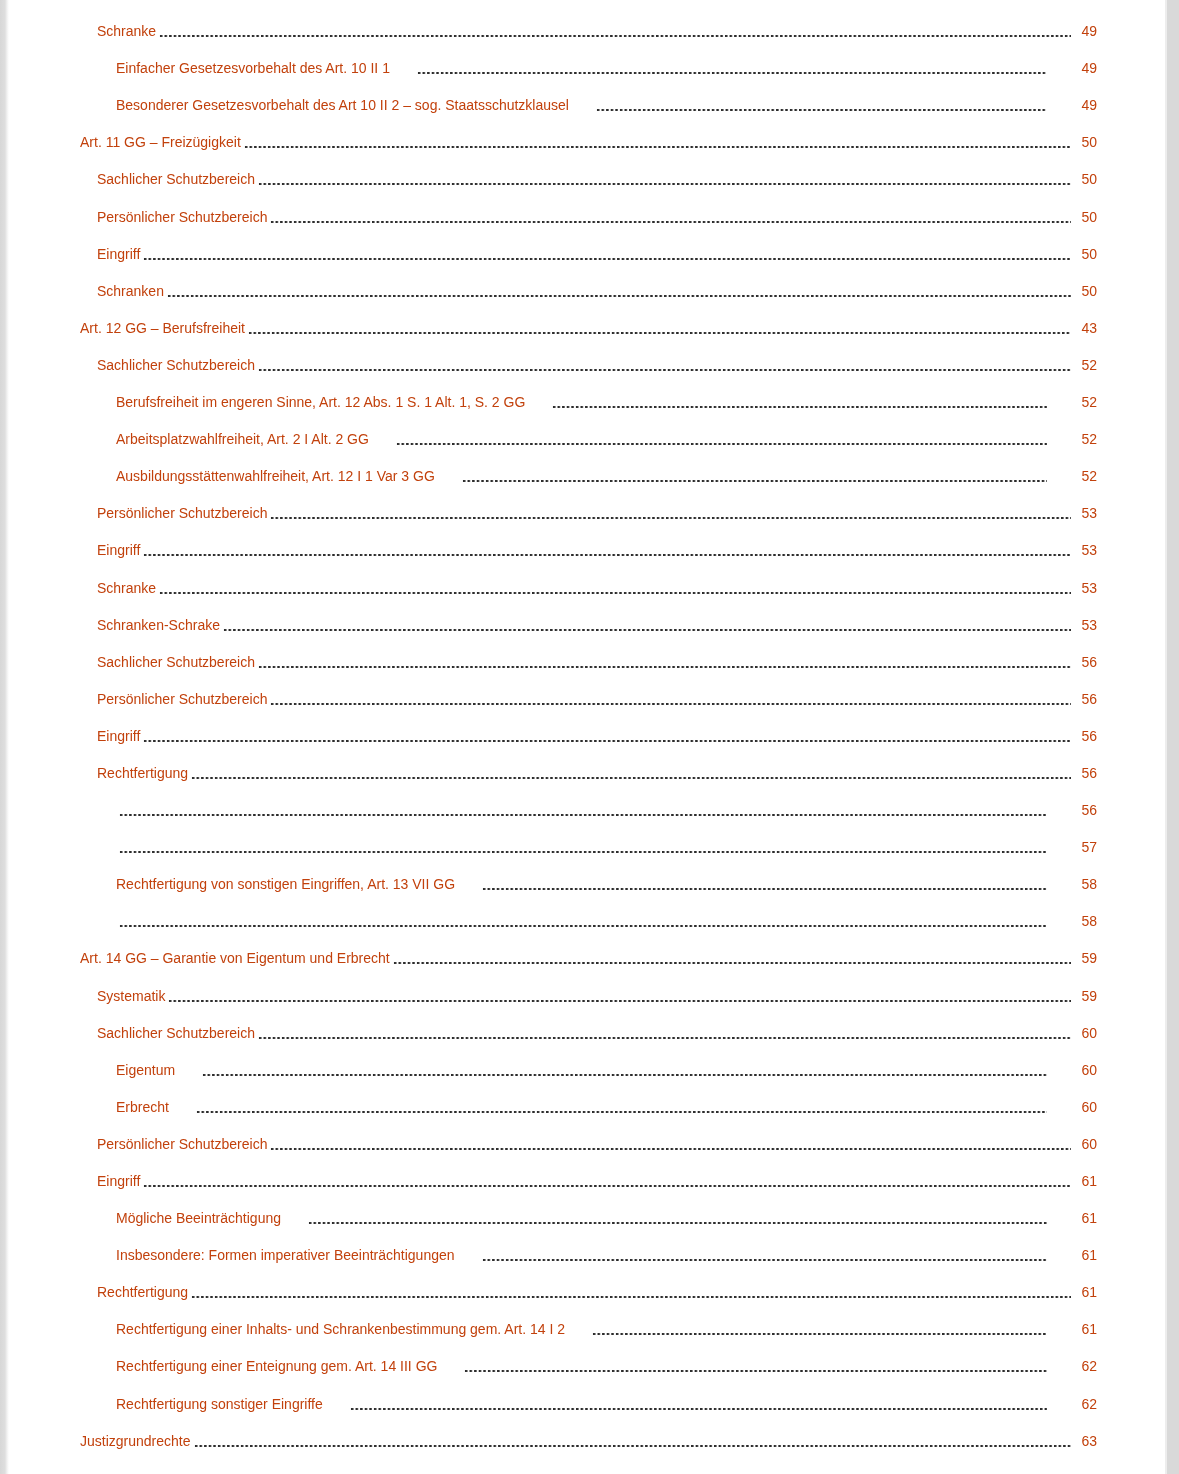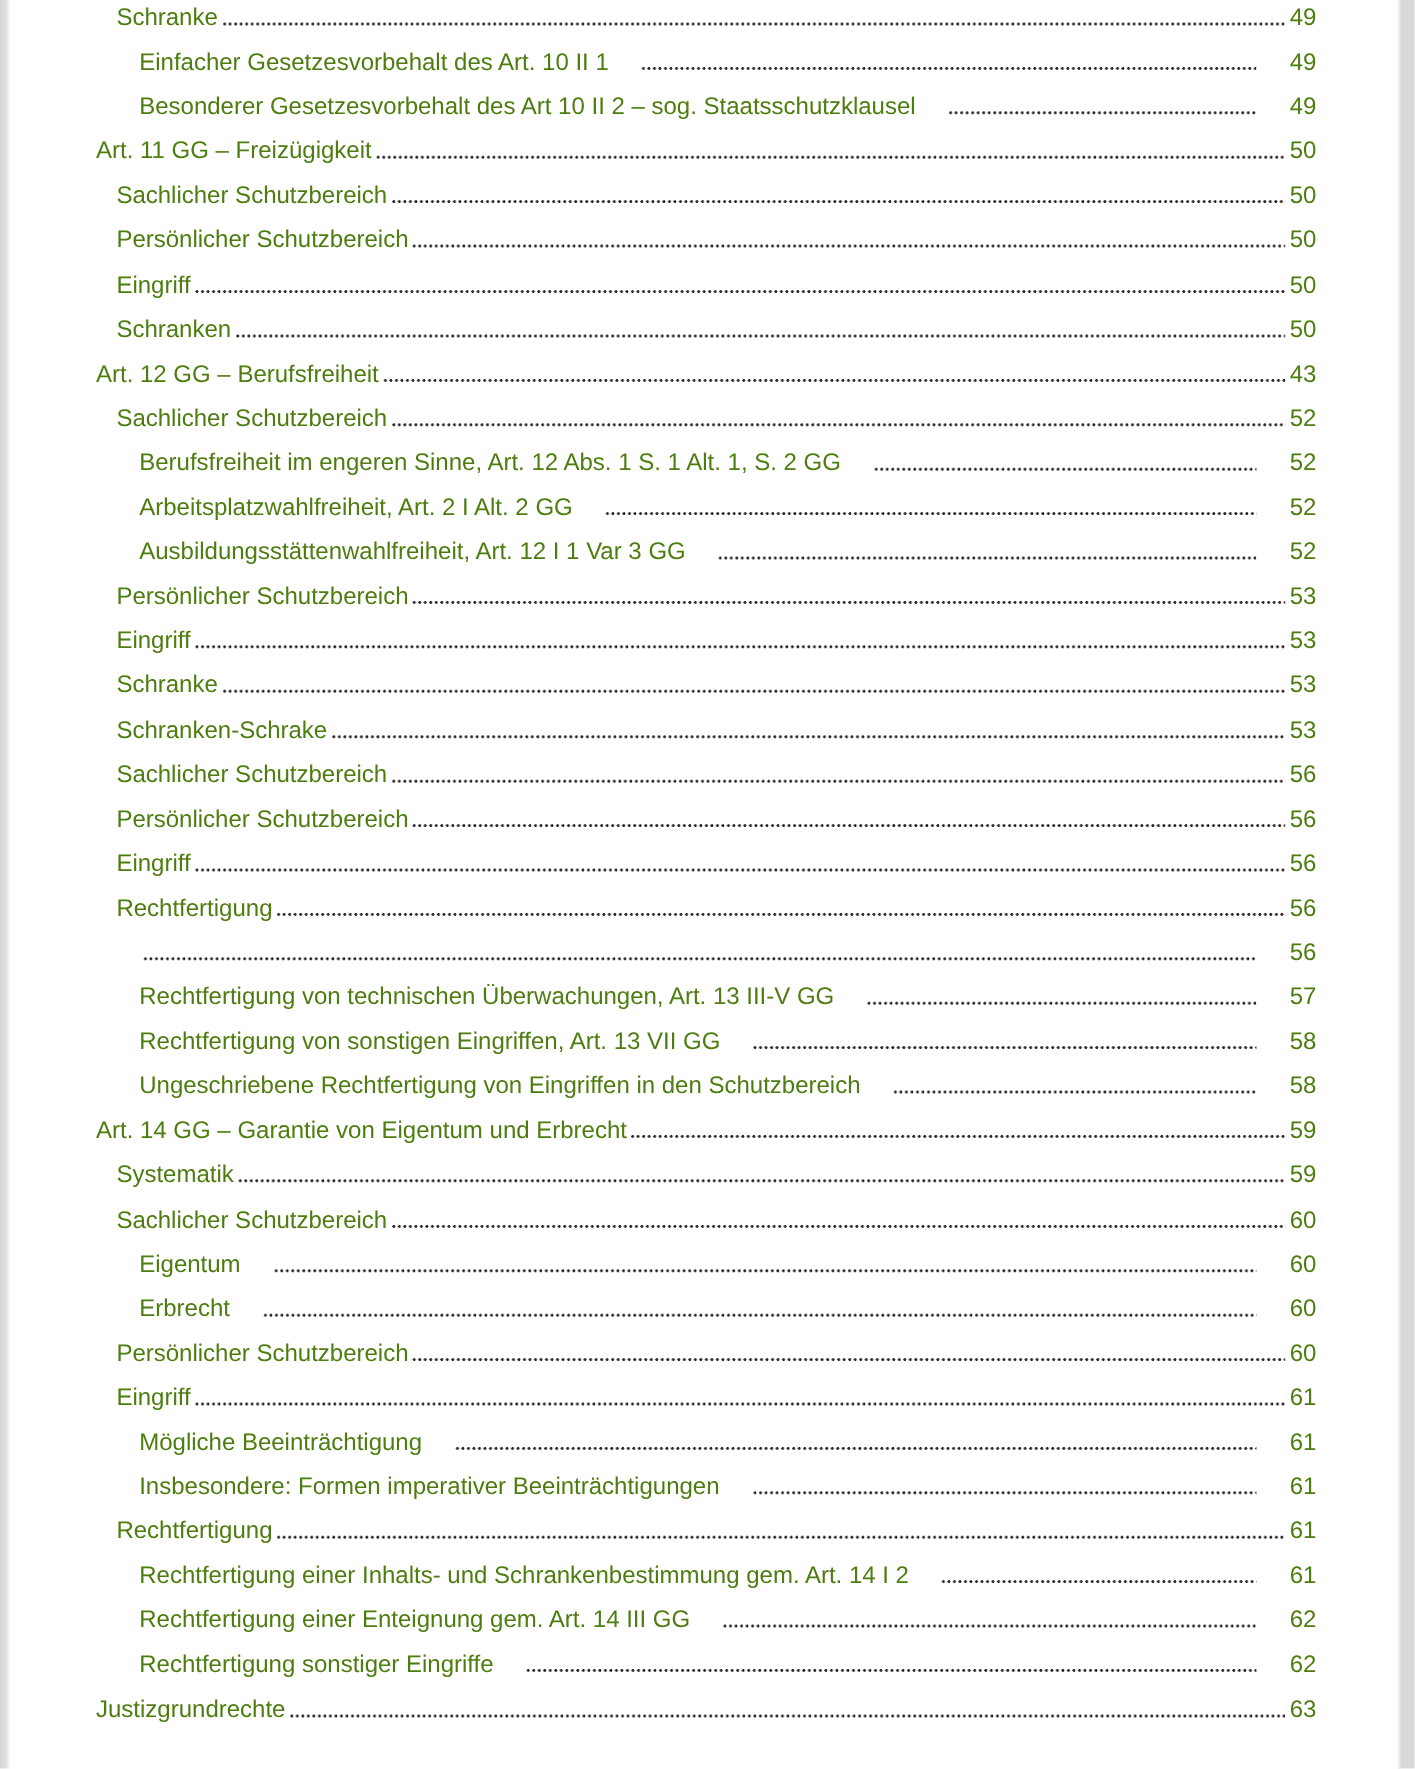--- a/index.html
+++ b/index.html
@@ -32,25 +32,25 @@
   }
   .toc {
     position: absolute;
     left: 0; top: 0;
     width: 100%;
     box-sizing: border-box;
     padding: 5px 82px 0 80px;
   }
   .toc-row {
     display: flex;
-    align-items: flex-start;
+    align-items: flex-end;
     height: 37.1px;
-    font-size: 20px;
+    font-size: 14px;
     line-height: 21px;
-    color: #4d7c0f;
+    color: #c2410c;
   }
   .lvl1 { padding-left: 17px; }
   .lvl2 { padding-left: 36px; gap: 24px; }
   .toc-label {
     white-space: nowrap;
     flex: 0 0 auto;
   }
   .dot-leader {
     flex: 1 1 auto;
     height: 21px;
@@ -199,33 +199,31 @@
     <span class="dot-leader"></span>
     <span class="toc-page">56</span>
   </div>
 
   <div class="toc-row lvl2">
     <span class="dot-leader"></span>
     <span class="toc-page">56</span>
   </div>
 
   <div class="toc-row lvl2">
-    <span class="toc-label">Rechtfertigung von technischen Überwachungen, Art. 13 III-V GG</span>
     <span class="dot-leader"></span>
     <span class="toc-page">57</span>
   </div>
 
   <div class="toc-row lvl2">
     <span class="toc-label">Rechtfertigung von sonstigen Eingriffen, Art. 13 VII GG</span>
     <span class="dot-leader"></span>
     <span class="toc-page">58</span>
   </div>
 
   <div class="toc-row lvl2">
-    <span class="toc-label">Ungeschriebene Rechtfertigung von Eingriffen in den Schutzbereich</span>
     <span class="dot-leader"></span>
     <span class="toc-page">58</span>
   </div>
 
   <div class="toc-row lvl0">
     <span class="toc-label">Art. 14 GG – Garantie von Eigentum und Erbrecht</span>
     <span class="dot-leader"></span>
     <span class="toc-page">59</span>
   </div>
 

